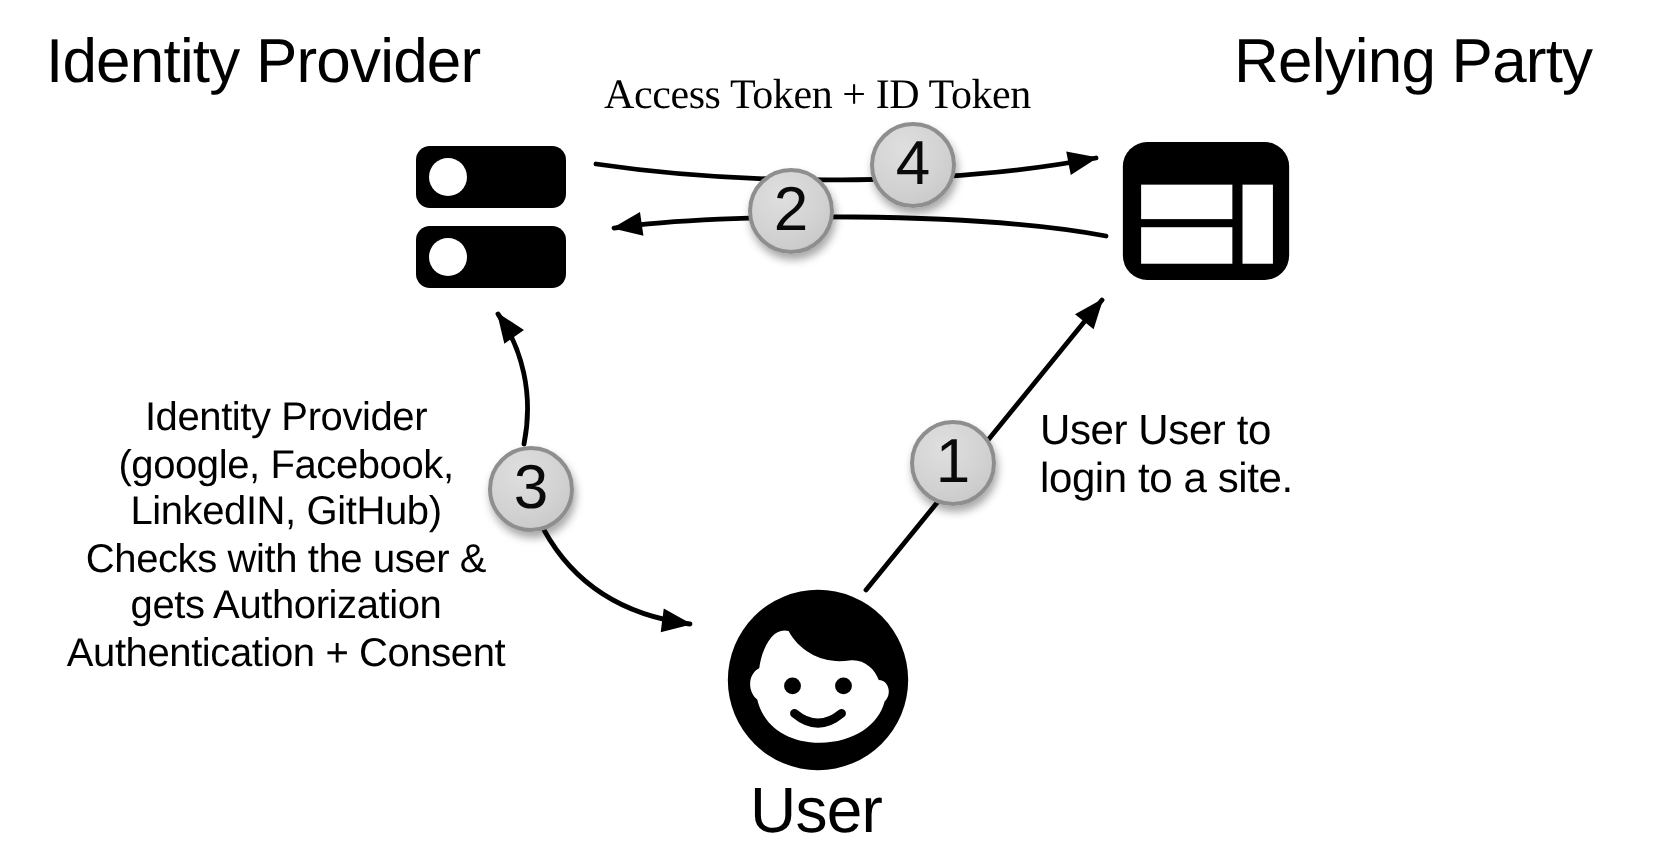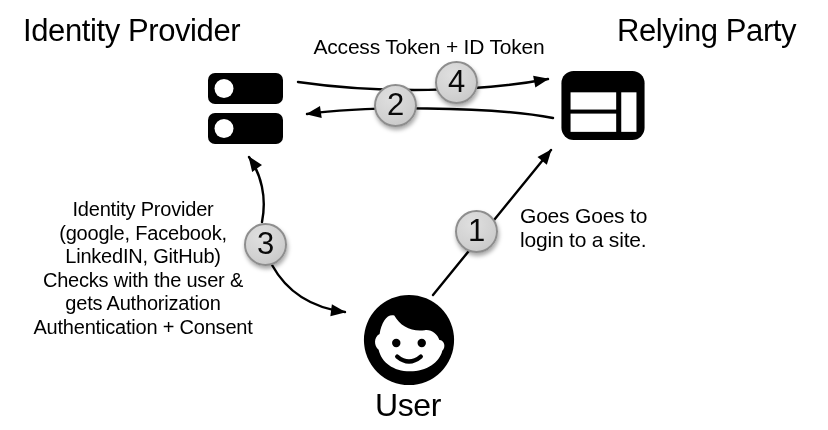--- a/index.html
+++ b/index.html
@@ -24,21 +24,21 @@
   .title-rp  { left: 617px; top: 13px; }
   .title-user { left: 358px; top: 387px; width: 100px; text-align: center; font-size: 32px; }
 
   .lbl {
     position: absolute;
     font-size: 21px;
     letter-spacing: -0.2px;
     white-space: pre-line;
     color: var(--text, #000);
   }
-  .lbl-access  { left: 302px; top: 35px;  width: 254px; text-align: center; }
+  .lbl-access  { left: 302px; top: 35px;  width: 254px; text-align: left; font-family: Liberation Serif, serif; }
   .lbl-authreq { left: 302px; top: 134px; width: 254px; text-align: center; font-size: 22px; }
   .lbl-usergoes{ left: 520px; top: 204px; width: 150px; text-align: left; line-height: 24px; }
   .lbl-idpnote { left: 14px;  top: 198px; width: 258px; text-align: center; font-size: 20px; line-height: 23.5px; }
 
   .arrows { position: absolute; left: 0; top: 0; width: 828px; height: 430px; pointer-events: none; }
   .arrows path.flow { stroke: var(--line, #000); stroke-width: 2.4; fill: none; stroke-linecap: round; }
   .arrowhead { fill: var(--line, #000); }
 
   .icon { position: absolute; }
   .icon-server  { left: 205px; top: 70px;  width: 82px; height: 78px; }
@@ -123,21 +123,21 @@
     <span>2</span>
   </div>
   <div class="badge badge-3">
     <span>3</span>
   </div>
   <div class="badge badge-4">
     <span>4</span>
   </div>
 
   <div class="lbl lbl-access">Access Token + ID Token</div>
-  <div class="lbl lbl-usergoes">Goes Goes to
+  <div class="lbl lbl-usergoes">User User to
 login to a site.</div>
   <div class="lbl lbl-idpnote">Identity Provider
 (google, Facebook,
 LinkedIN, GitHub)
 Checks with the user &amp;
 gets Authorization
 Authentication + Consent</div>
 
 </div>
 

